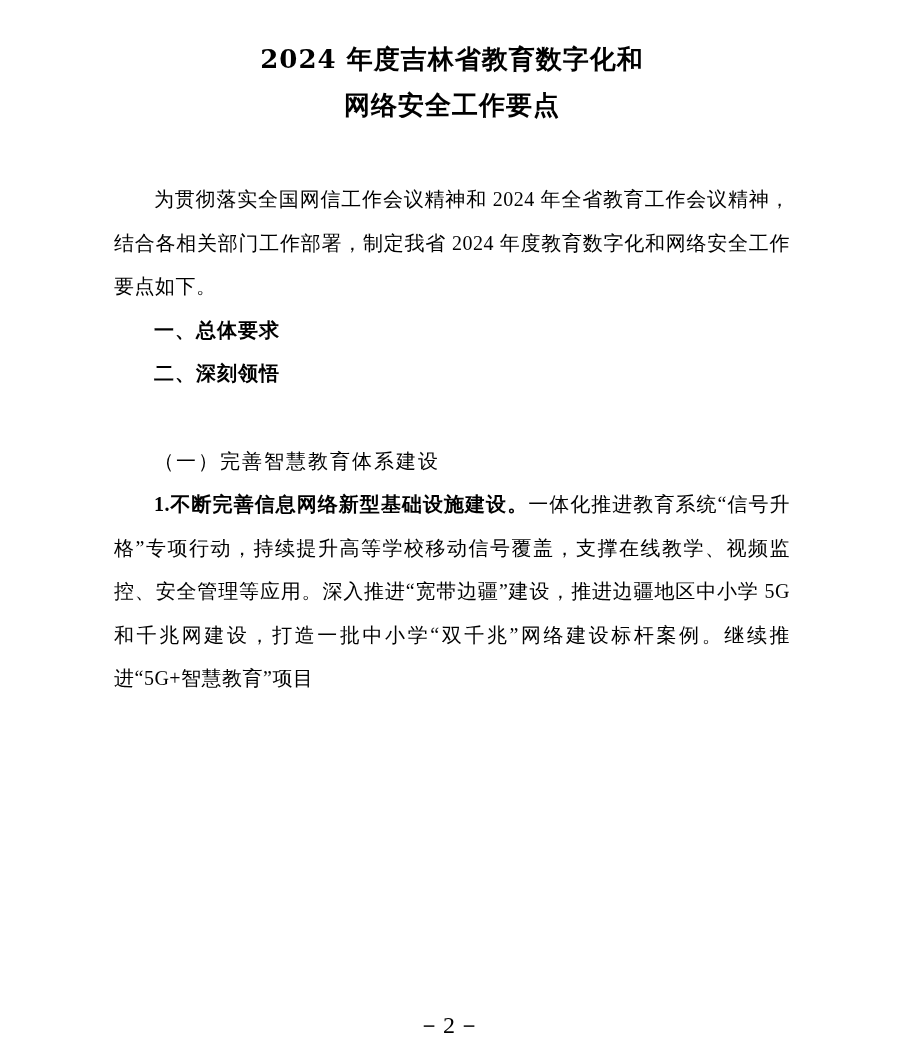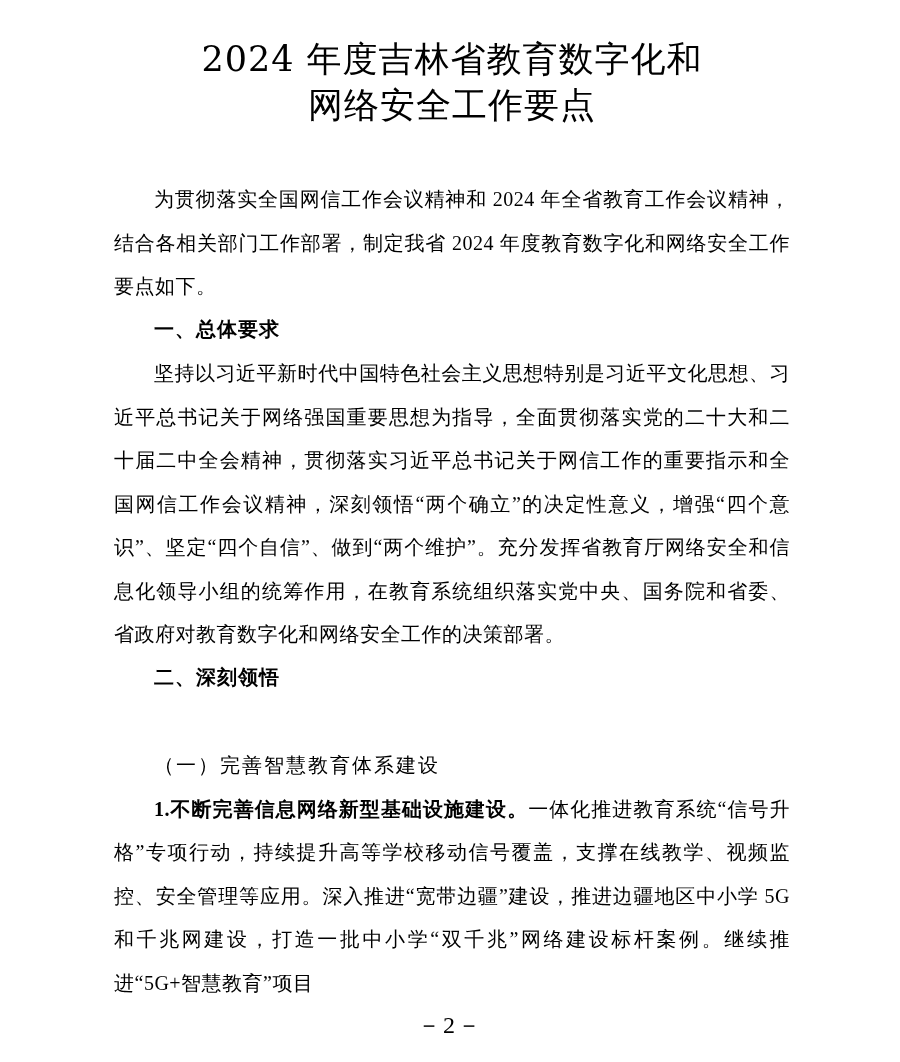--- a/index.html
+++ b/index.html
@@ -18,37 +18,37 @@
   .page {
     box-sizing: border-box;
     width: 900px;
     height: 1062px;
     padding: 36px 110px 0 114px;
     position: relative;
   }
   .doc-title {
     margin: 0 0 50px 0;
     text-align: center;
-    font-size: 35px;
-    font-weight: normal;
+    font-size: 26px;
+    font-weight: bold;
     line-height: 46px;
     font-family: "DejaVu Serif", "Liberation Serif", serif;
     letter-spacing: 1px;
   }
   .doc-title .title-line { display: block; }
   .para {
     margin: 0;
     font-size: 20px;
     line-height: 43.5px;
     text-align: justify;
     text-indent: 2em;
     letter-spacing: 0.5px;
   }
   .heading-bold {
-    font-family: Liberation Mono, monospace;
+    font-family: Liberation Sans, sans-serif;
     font-weight: bold;
     letter-spacing: 1px;
   }
   .heading-kai {
     font-family: "Liberation Serif", "DejaVu Serif", serif;
     font-weight: normal;
     letter-spacing: 2px;
     margin-top: 44px;
   }
   .lead-bold {
@@ -73,21 +73,20 @@
 
   <h1 class="doc-title">
     <span class="title-line">2024 年度吉林省教育数字化和</span>
     <span class="title-line">网络安全工作要点</span>
   </h1>
 
   <p class="para">为贯彻落实全国网信工作会议精神和 2024 年全省教育工作会议精神，结合各相关部门工作部署，制定我省 2024 年度教育数字化和网络安全工作要点如下。</p>
 
   <p class="para heading-bold">一、总体要求</p>
 
-  <p class="para">坚持以习近平新时代中国特色社会主义思想特别是习近平文化思想、习近平总书记关于网络强国重要思想为指导，全面贯彻落实党的二十大和二十届二中全会精神，贯彻落实习近平总书记关于网信工作的重要指示和全国网信工作会议精神，深刻领悟“两个确立”的决定性意义，增强“四个意识”、坚定“四个自信”、做到“两个维护”。充分发挥省教育厅网络安全和信息化领导小组的统筹作用，在教育系统组织落实党中央、国务院和省委、省政府对教育数字化和网络安全工作的决策部署。</p>
 
   <p class="para heading-bold">二、深刻领悟</p>
 
   <p class="para heading-kai">（一）完善智慧教育体系建设</p>
 
   <p class="para">
     <span class="lead-bold">1.不断完善信息网络新型基础设施建设。</span><span>一体化推进教育系统“信号升格”专项行动，持续提升高等学校移动信号覆盖，支撑在线教学、视频监控、安全管理等应用。深入推进“宽带边疆”建设，推进边疆地区中小学 5G 和千兆网建设，打造一批中小学“双千兆”网络建设标杆案例。继续推进“5G+智慧教育”项目</span>
   </p>
 
   <div class="page-footer">－2－</div>

